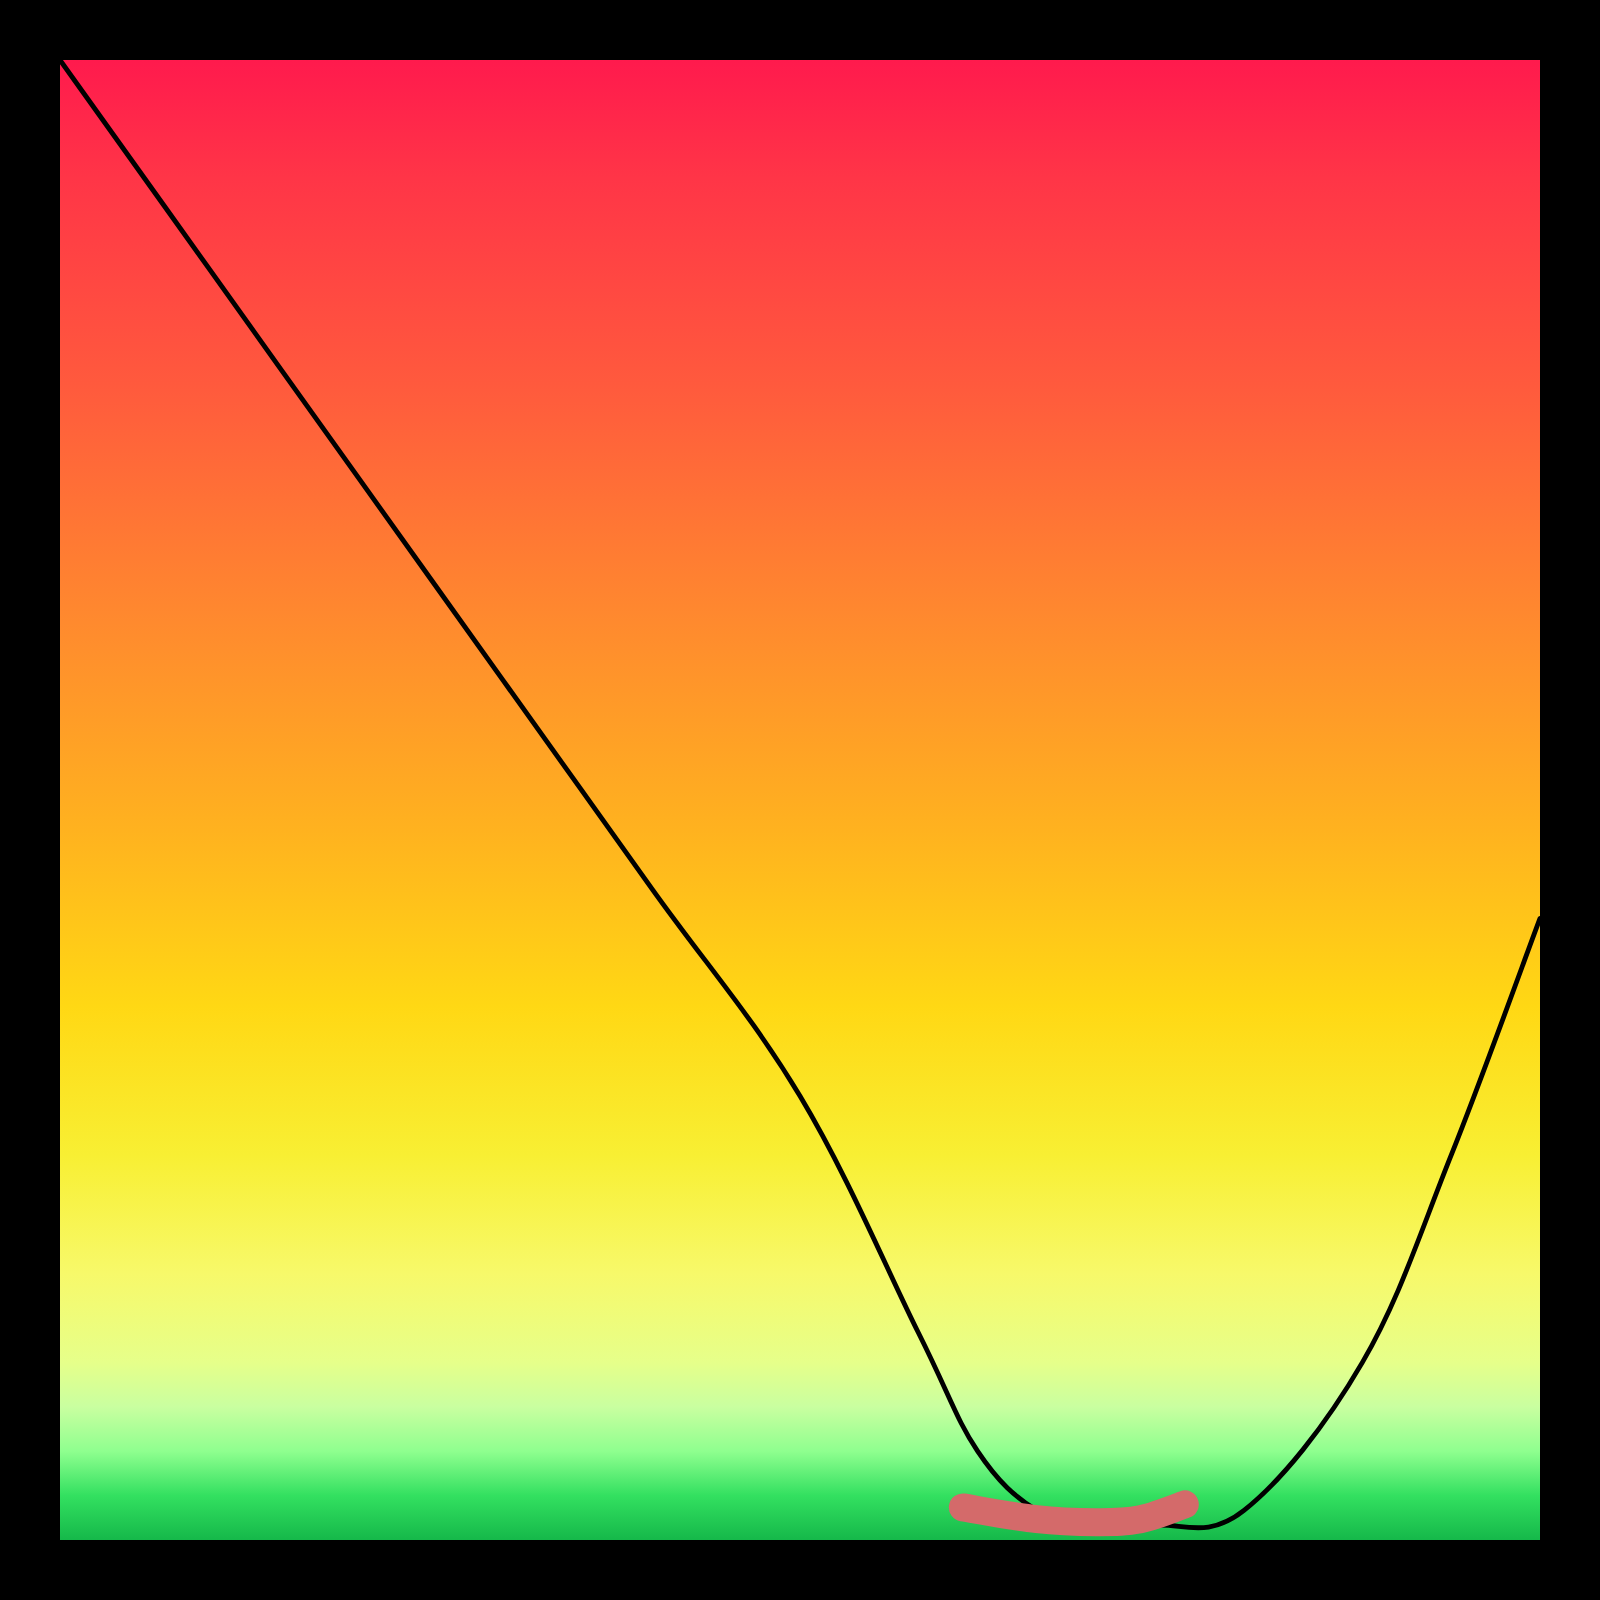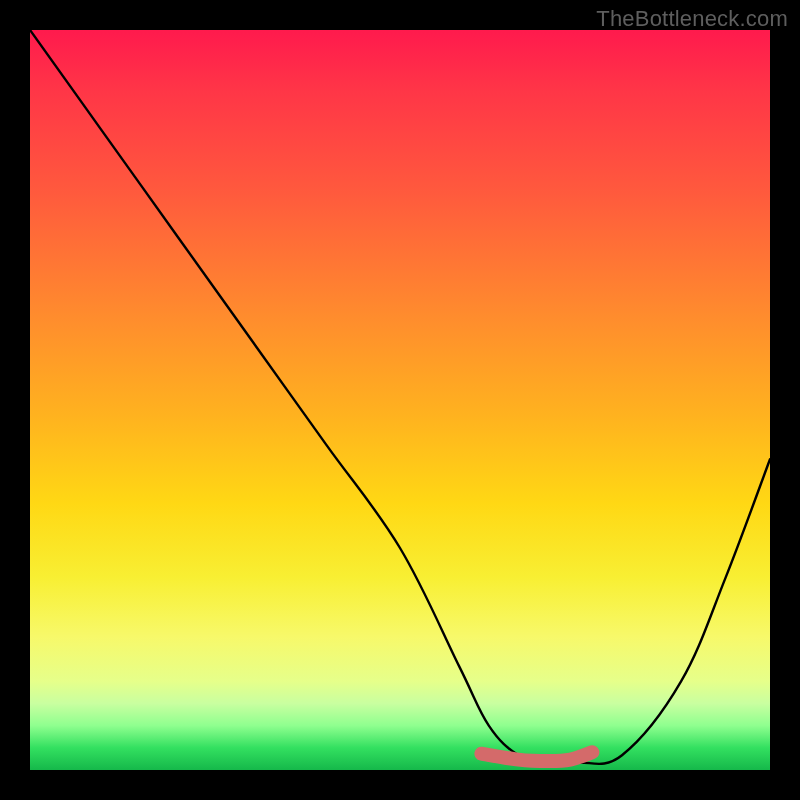--- a/index.html
+++ b/index.html
@@ -61,14 +61,13 @@
 </head>
 <body>
 
 <div class="stage">
   <div class="plot">
     <svg class="curve-svg" viewBox="0 0 740 740" preserveAspectRatio="none">
       <path d="M 0.0 0.0 C 13.3 18.6, 47.4 66.3, 74.0 103.6 C 100.6 140.9, 121.4 169.9, 148.0 207.2 C 174.6 244.5, 195.4 273.5, 222.0 310.8 C 248.6 348.1, 269.4 377.1, 296.0 414.4 C 322.6 451.7, 346.0 478.0, 370.0 518.0 C 394.0 558.0, 413.2 604.4, 429.2 636.4 C 445.2 668.4, 448.1 679.6, 458.8 695.6 C 469.5 711.6, 477.7 718.5, 488.4 725.2 C 499.1 731.9, 507.3 731.3, 518.0 732.6 C 528.7 733.9, 534.3 733.9, 547.6 732.6 C 560.9 731.3, 573.4 739.9, 592.0 725.2 C 610.6 710.5, 632.6 683.2, 651.2 651.2 C 669.8 619.2, 679.6 587.6, 695.6 547.6 C 711.6 507.6, 732.0 450.5, 740.0 429.2" id="curve-path" fill="none" stroke="#000" stroke-width="2.4" stroke-linecap="round" stroke-linejoin="round"></path>
       <path d="M 451.4 723.7 C 458.1 724.8, 476.4 728.3, 488.4 729.6 C 500.4 731.0, 508.7 731.1, 518.0 731.1 C 527.3 731.1, 532.2 731.2, 540.2 729.6 C 548.2 728.0, 558.4 723.6, 562.4 722.2" id="highlight-path" fill="none" stroke="#d46a6a" stroke-width="14" stroke-linecap="round" stroke-linejoin="round"></path>
     </svg>
   </div>
-  <div class="watermark">TheBottleneck.com</div>
 </div>
 
 </body></html>

